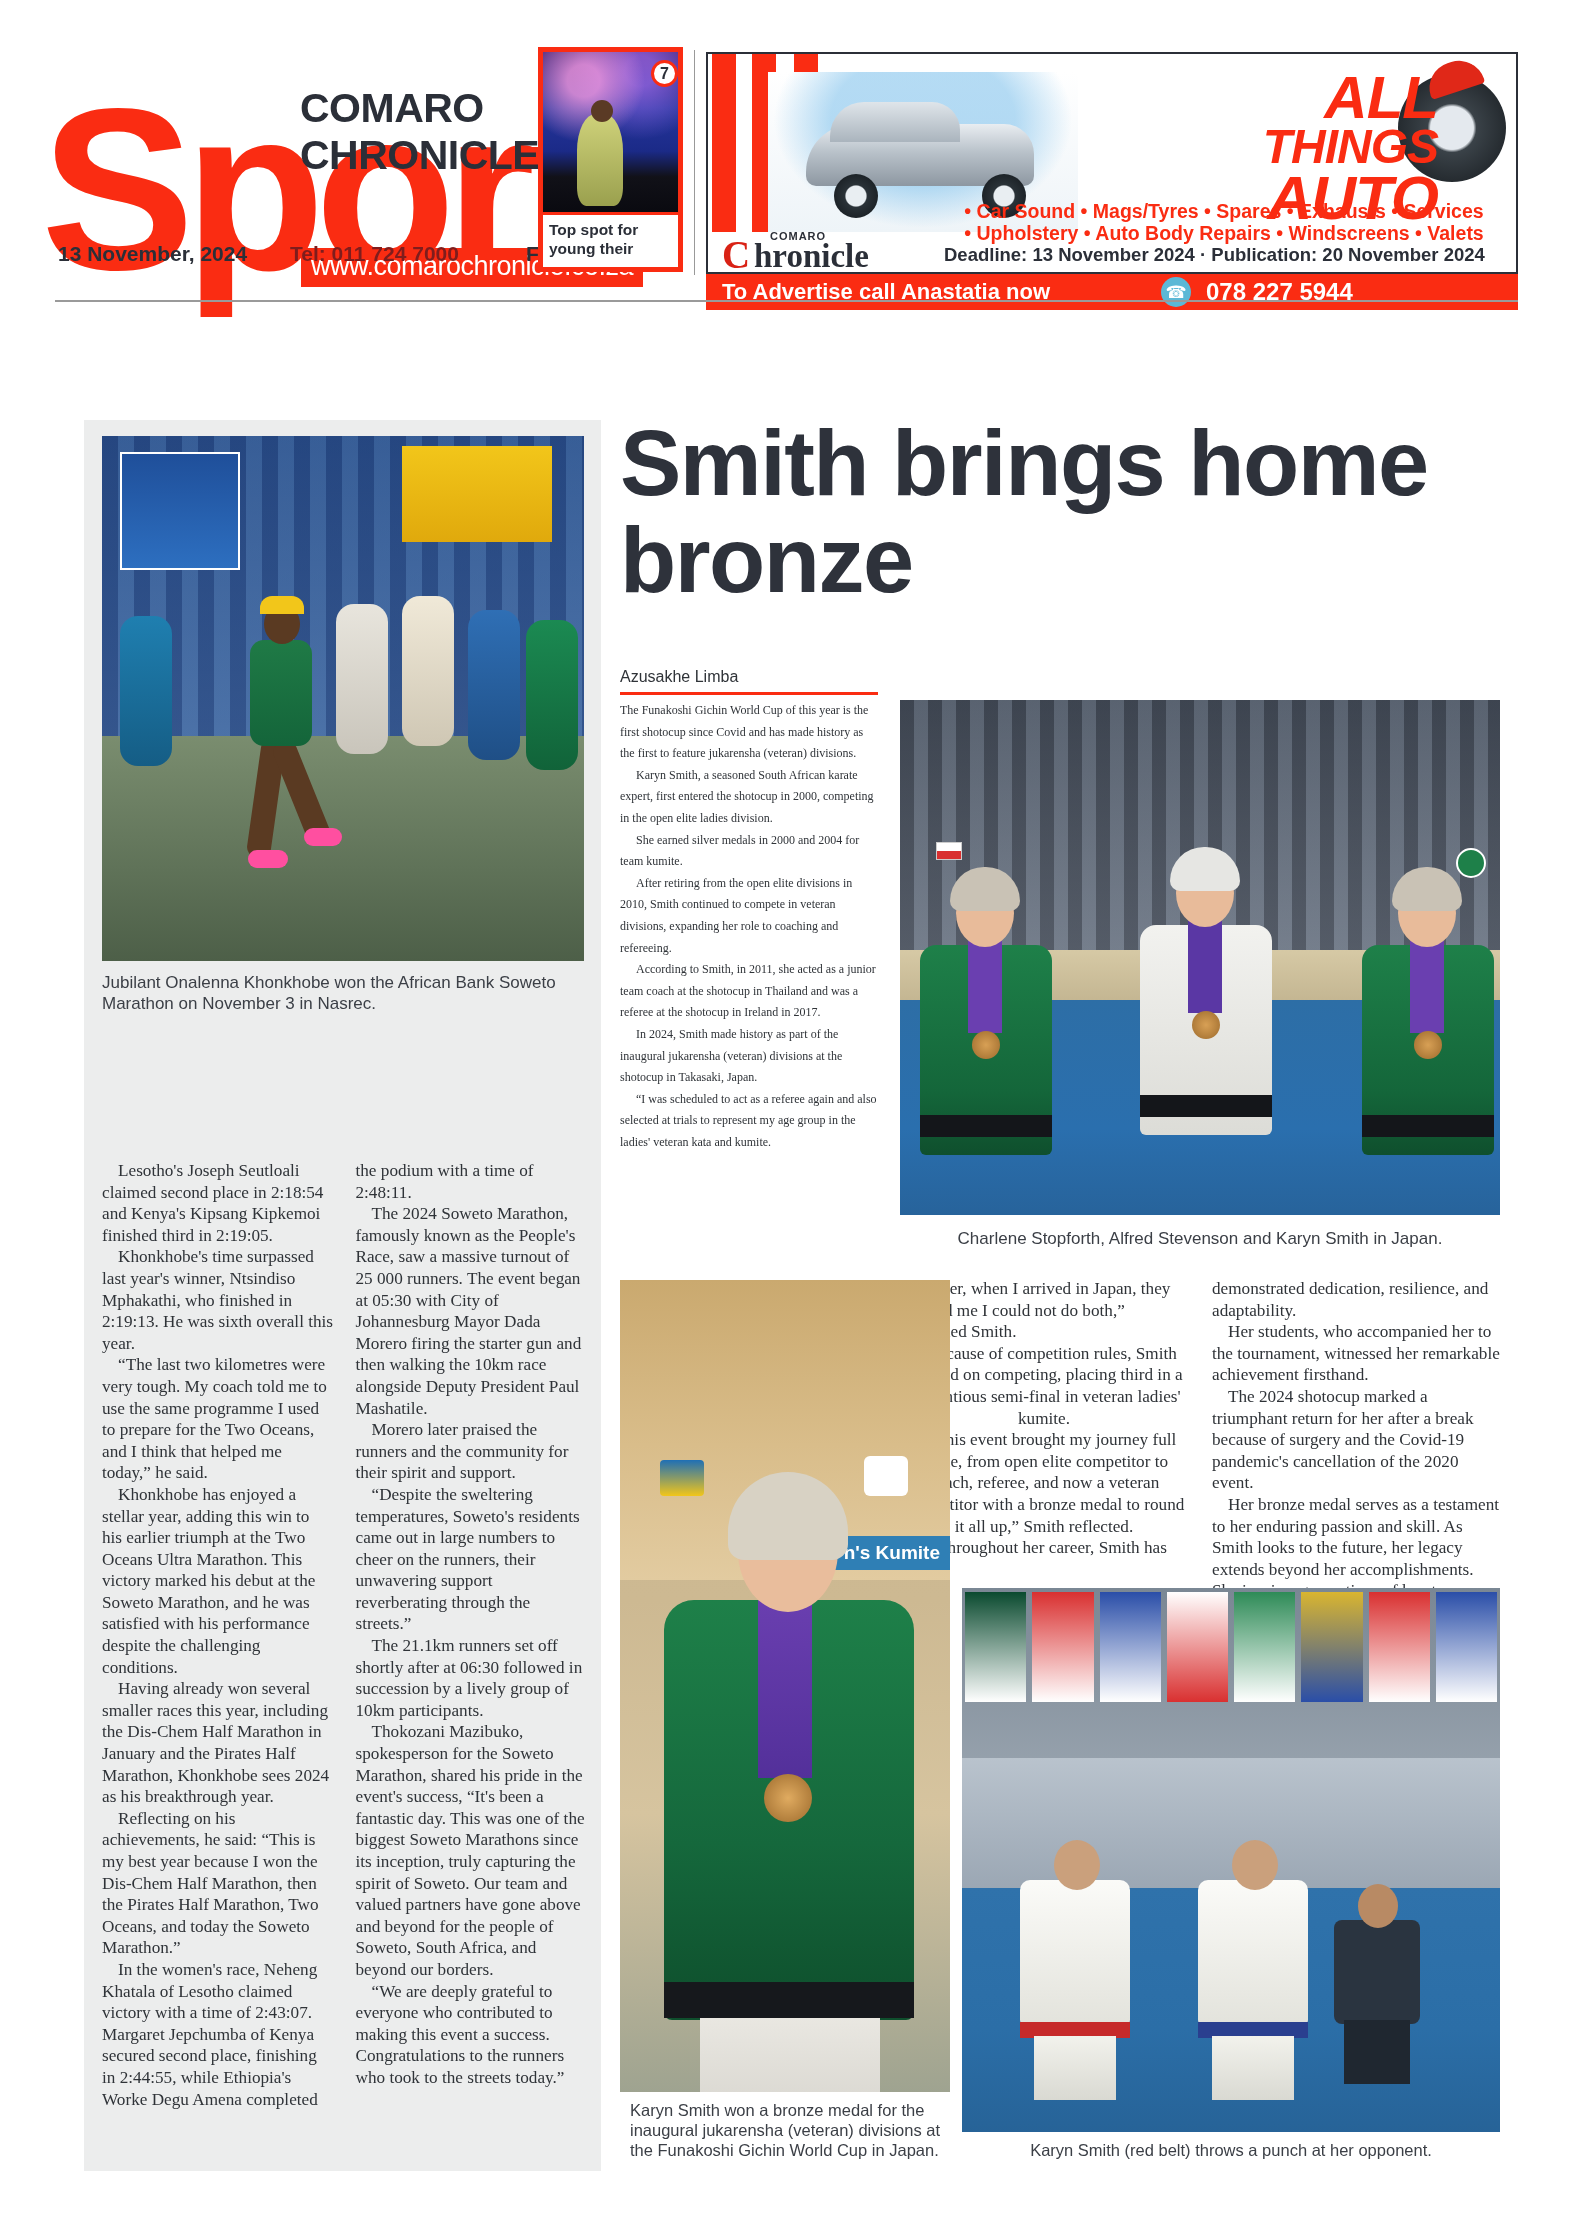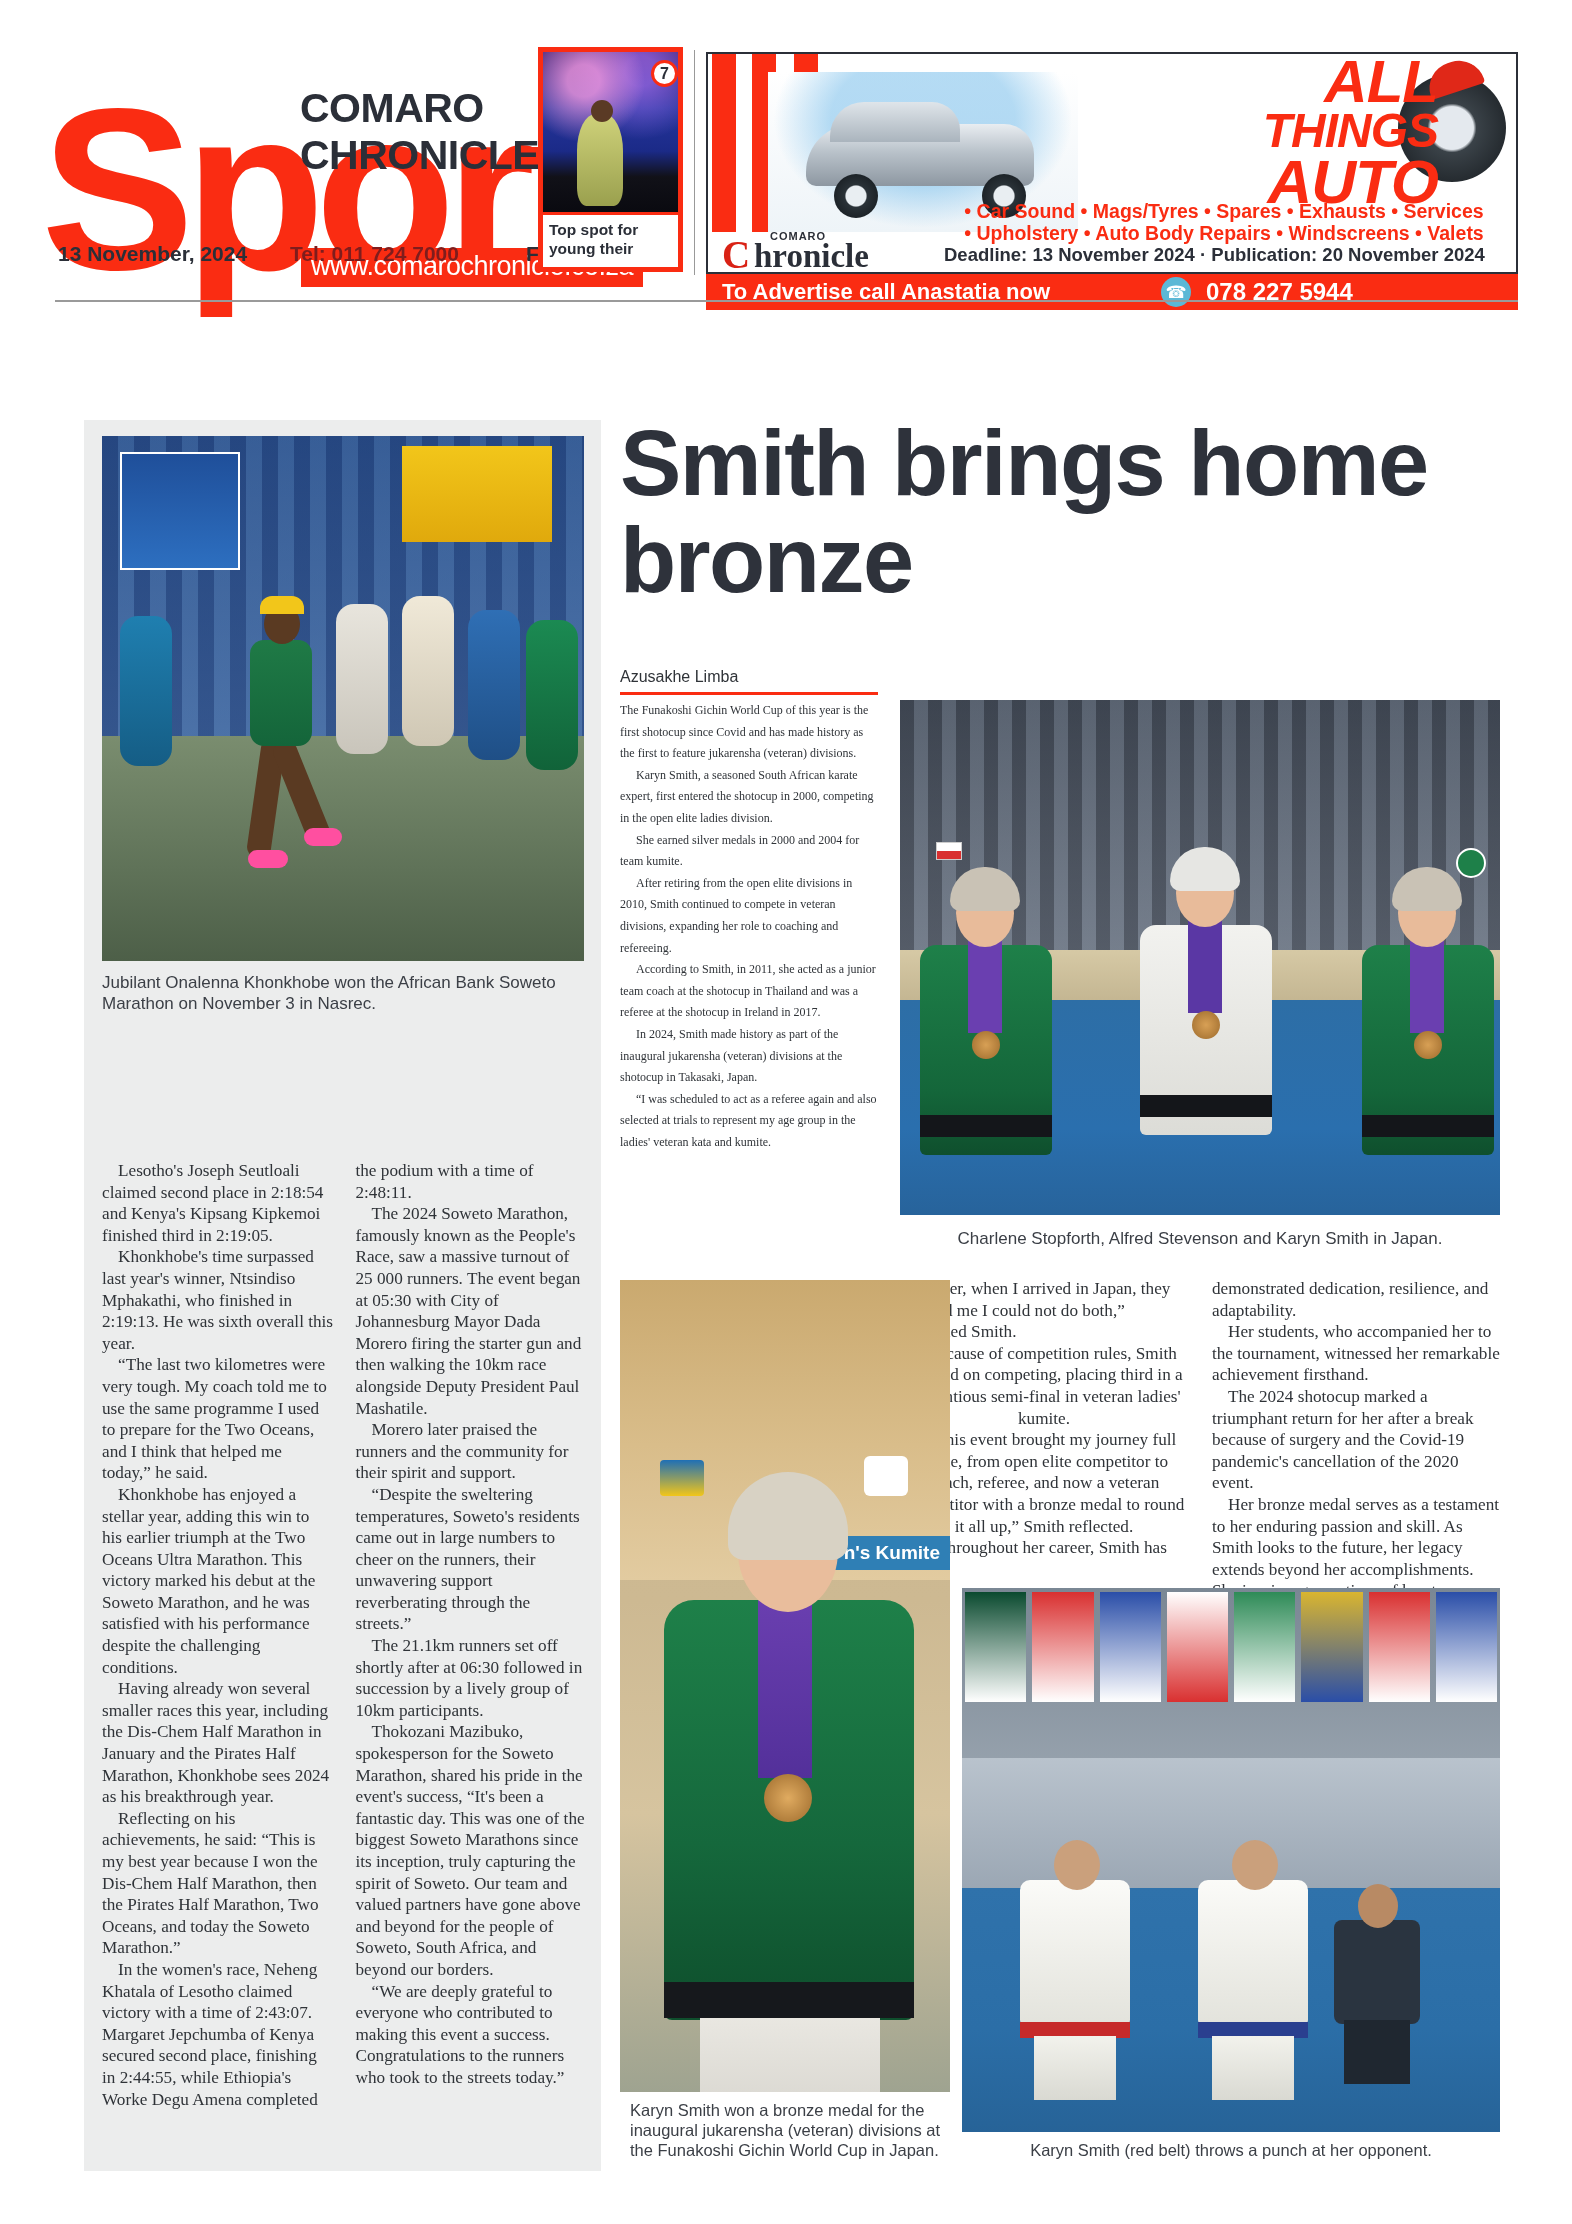--- a/index.html
+++ b/index.html
@@ -119,21 +119,21 @@
     position:absolute; right:10px; top:20px; width:108px; height:108px; border-radius:50%;
     background:radial-gradient(circle,#e4e9ee 0 28%, #3a4248 32%, #15191d 100%);
   }
   .ad-santa {
     position:absolute; right:34px; top:8px; width:56px; height:30px;
     background:#e02818; border-radius:26px 26px 4px 4px; transform:rotate(-18deg);
   }
   .ad-santa::after{ content:""; position:absolute; right:-6px; top:-6px; width:16px; height:16px;
     background:#fff; border-radius:50%; }
   .ad-title {
-    position:absolute; left:400px; top:0; width:330px;
+    position:absolute; left:400px; top:16px; width:330px;
     text-align:right; color:#fa2c12; font-style:italic; font-weight:bold;
     line-height:0.92; letter-spacing:-1px;
   }
   .ad-title .l1 { font-size:60px; display:block; }
   .ad-title .l2 { font-size:48px; display:block; }
   .ad-title .l3 { font-size:62px; display:block; }
   .ad-services {
     position:absolute; left:226px; top:146px; width:580px;
     color:#fa2c12; font-size:19.5px; font-weight:bold; line-height:22px; text-align:center;
   }

